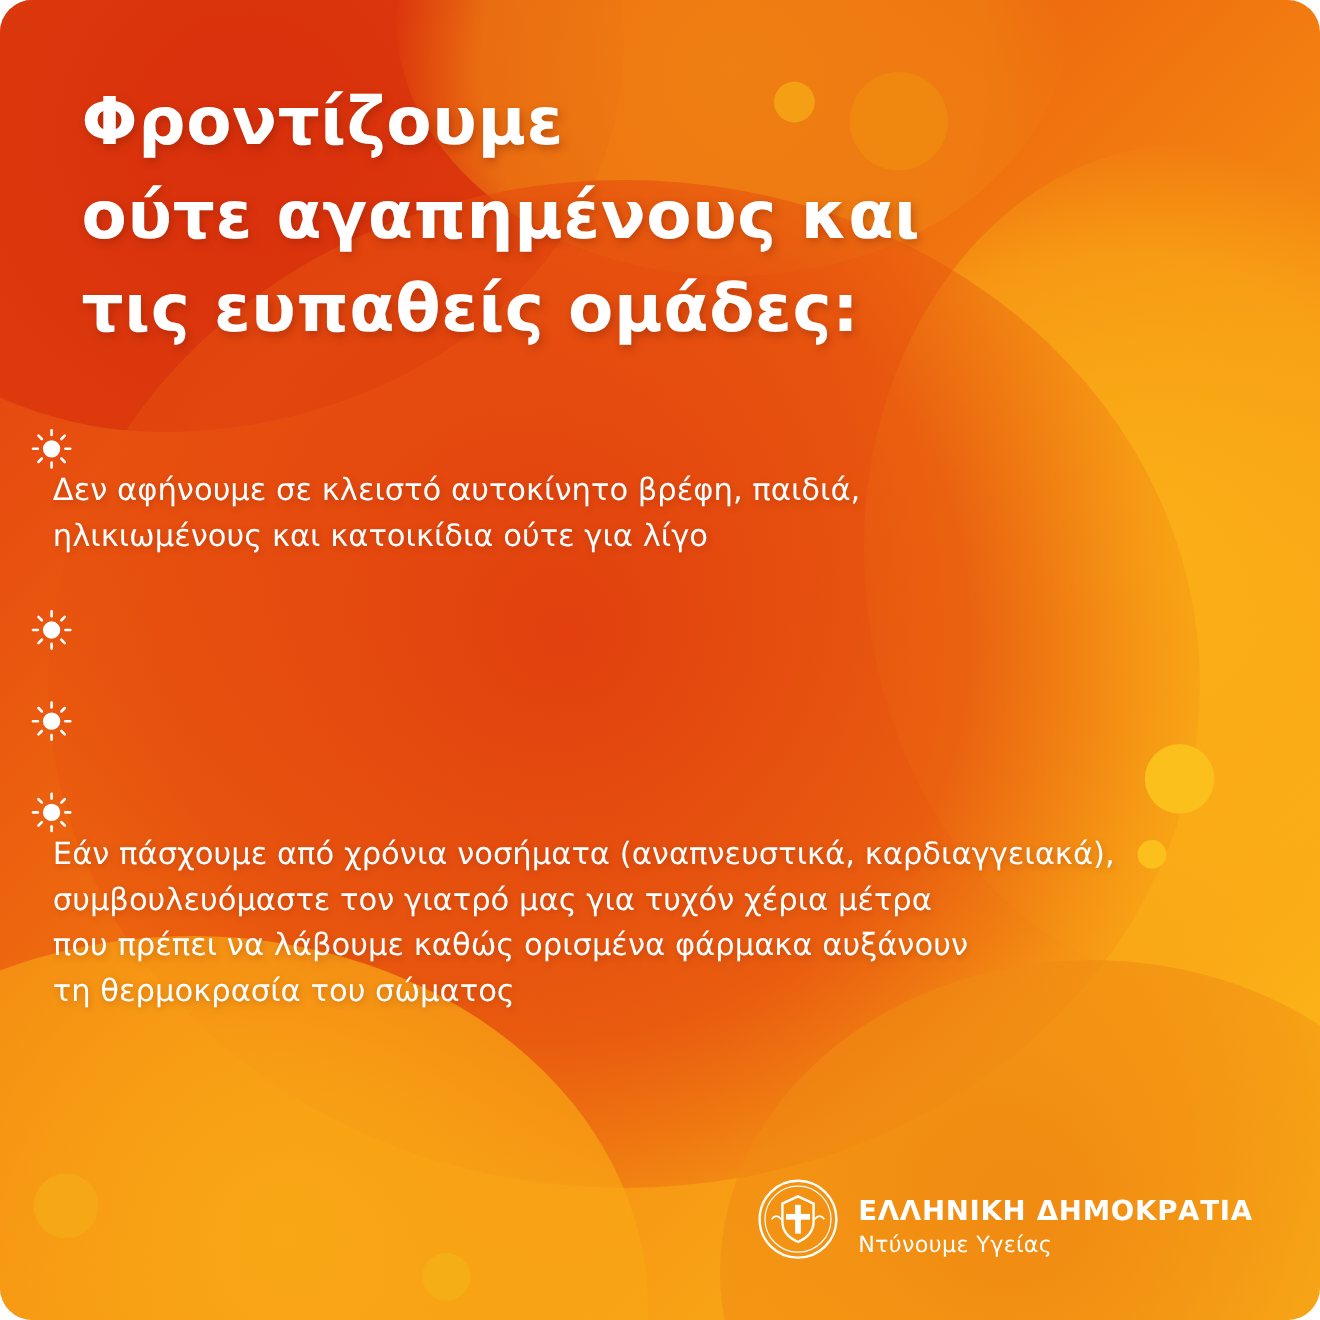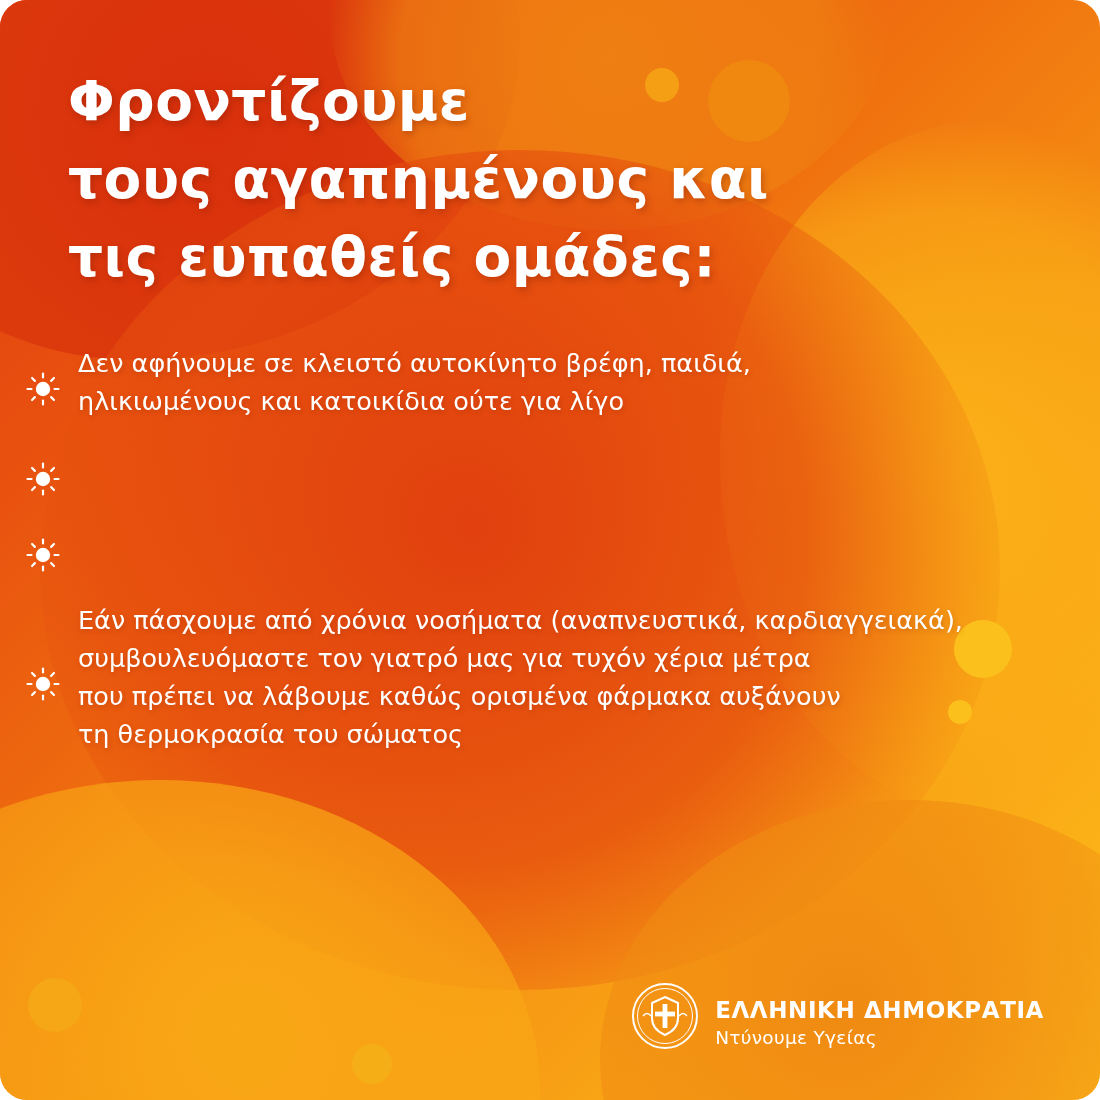--- a/index.html
+++ b/index.html
@@ -107,22 +107,23 @@
   
   .list {
     position: absolute;
     left: 26px;
     top: 345px;
     width: 1050px;
     z-index: 5;
   }
   .item {
     display: flex;
-    align-items: center;
+    align-items: flex-start;
     margin-bottom: 30px;
+    flex-direction: column;
   }
   .sun-icon {
     flex: 0 0 auto;
     width: 34px;
     height: 34px;
     margin-top: 12px;
     margin-left: 0;
     position: relative;
   }
   .sun-icon svg { display: block; }
@@ -177,21 +178,21 @@
 
   <div class="dot dot-1"></div>
   <div class="dot dot-2"></div>
   <div class="dot dot-3"></div>
   <div class="dot dot-4"></div>
   <div class="dot dot-5"></div>
   <div class="dot dot-6"></div>
 
   <div class="headline">
     <div>Φροντίζουμε</div>
-    <div>τους αγαπημένους και</div>
+    <div>ούτε αγαπημένους και</div>
     <div>τις ευπαθείς ομάδες:</div>
   </div>
 
   <div class="list">
 
     <div class="item">
       <span class="sun-icon">
         <svg width="34" height="34" viewBox="0 0 34 34" aria-hidden="true">
           <g fill="#ffffff">
             <circle cx="17" cy="17" r="7.2"></circle>

